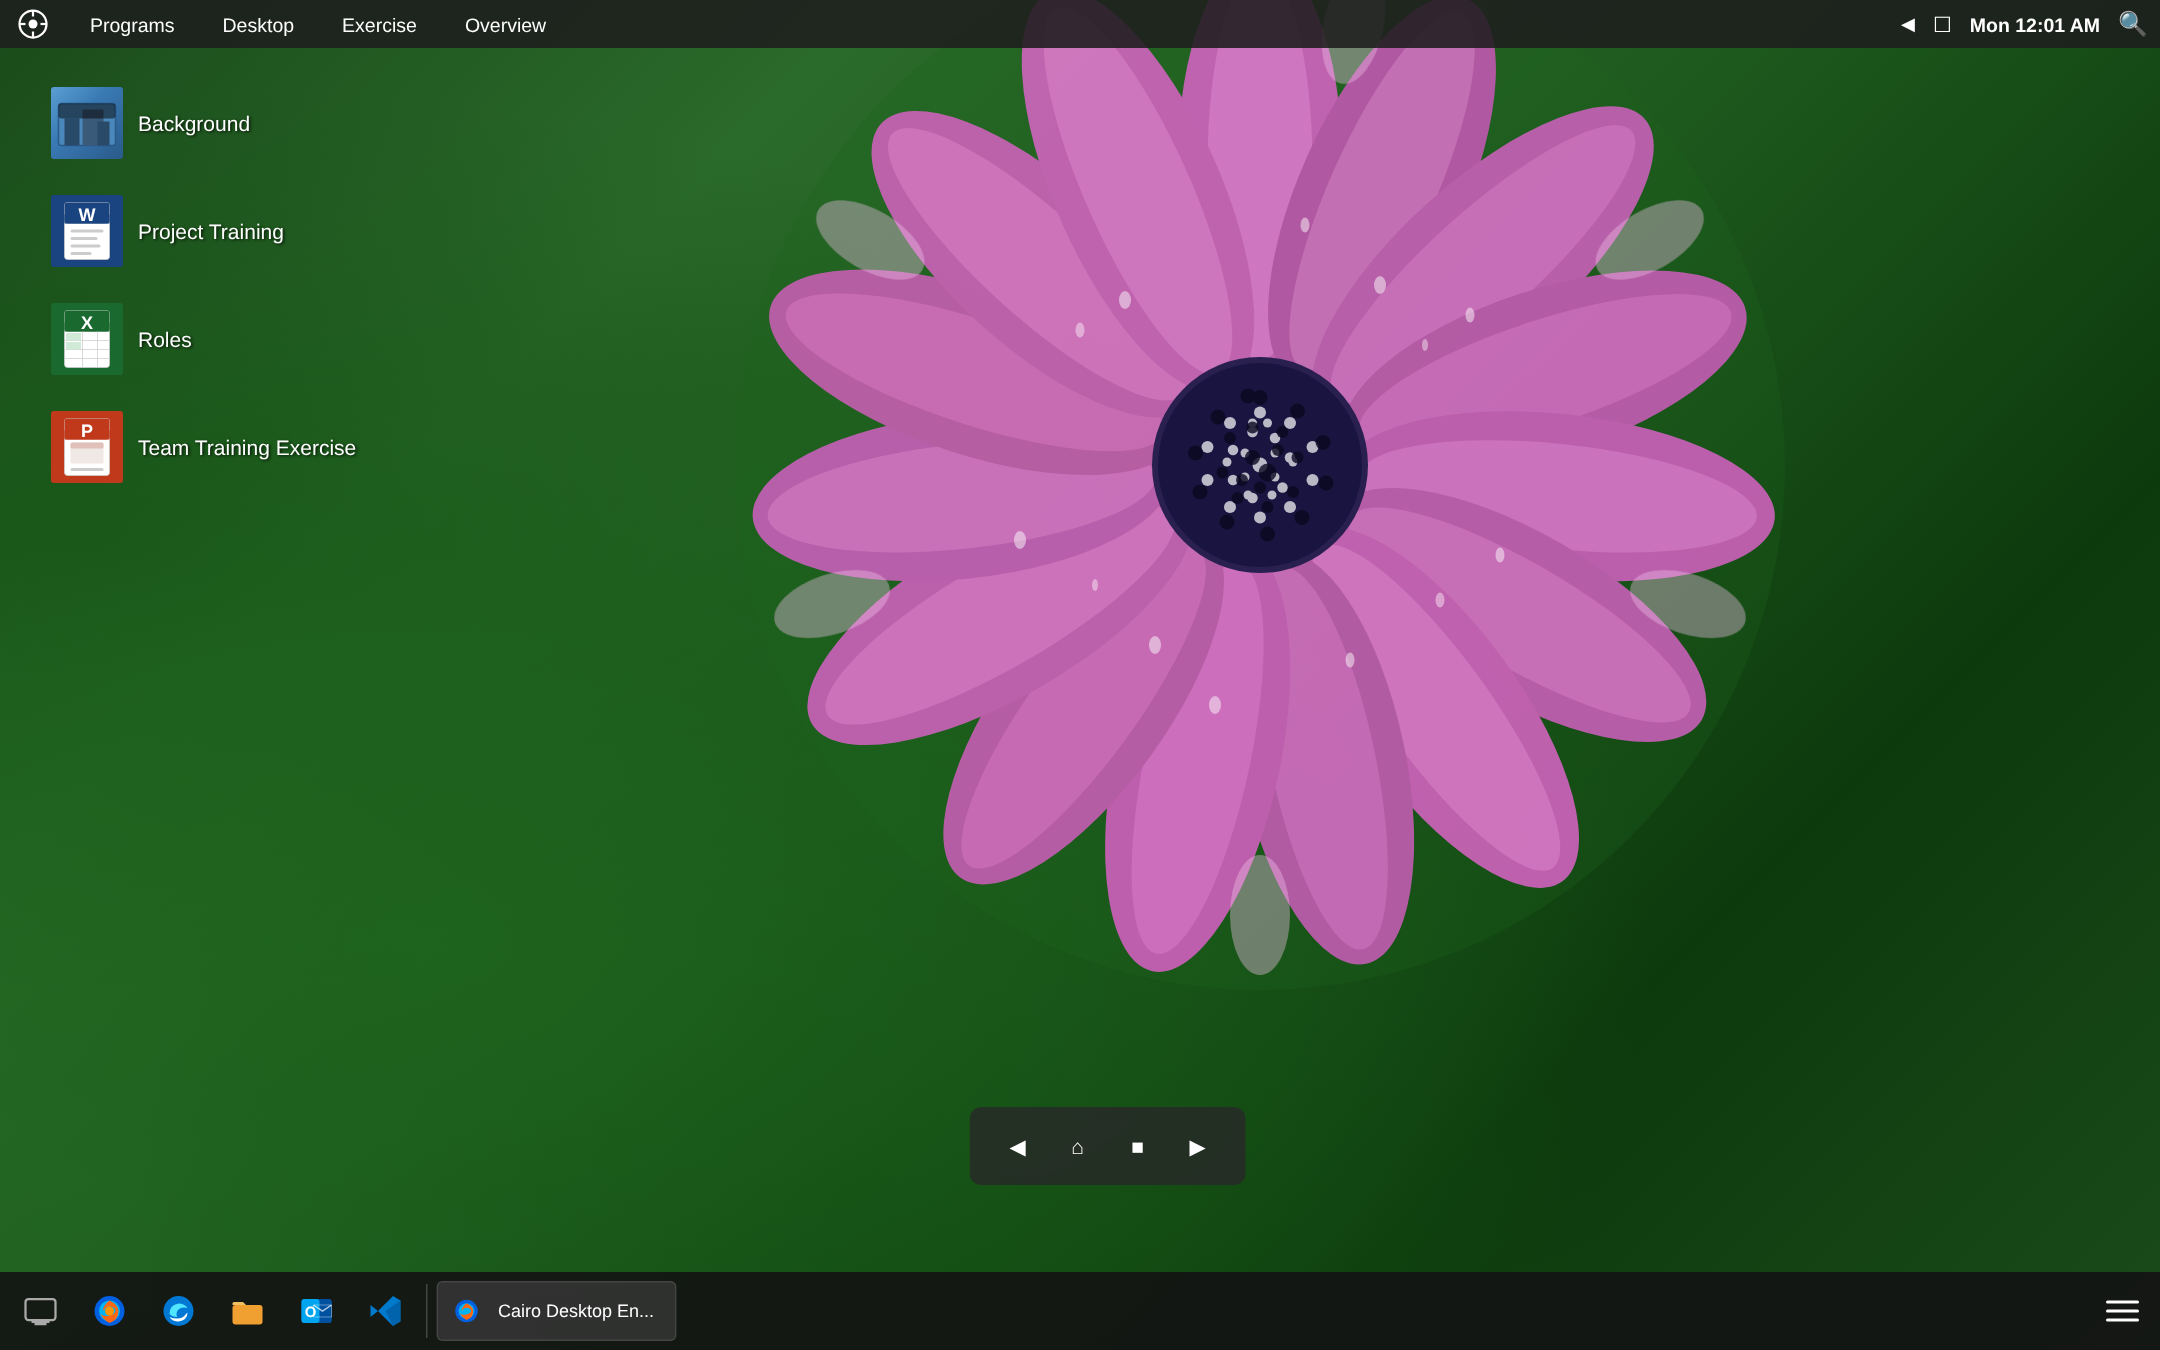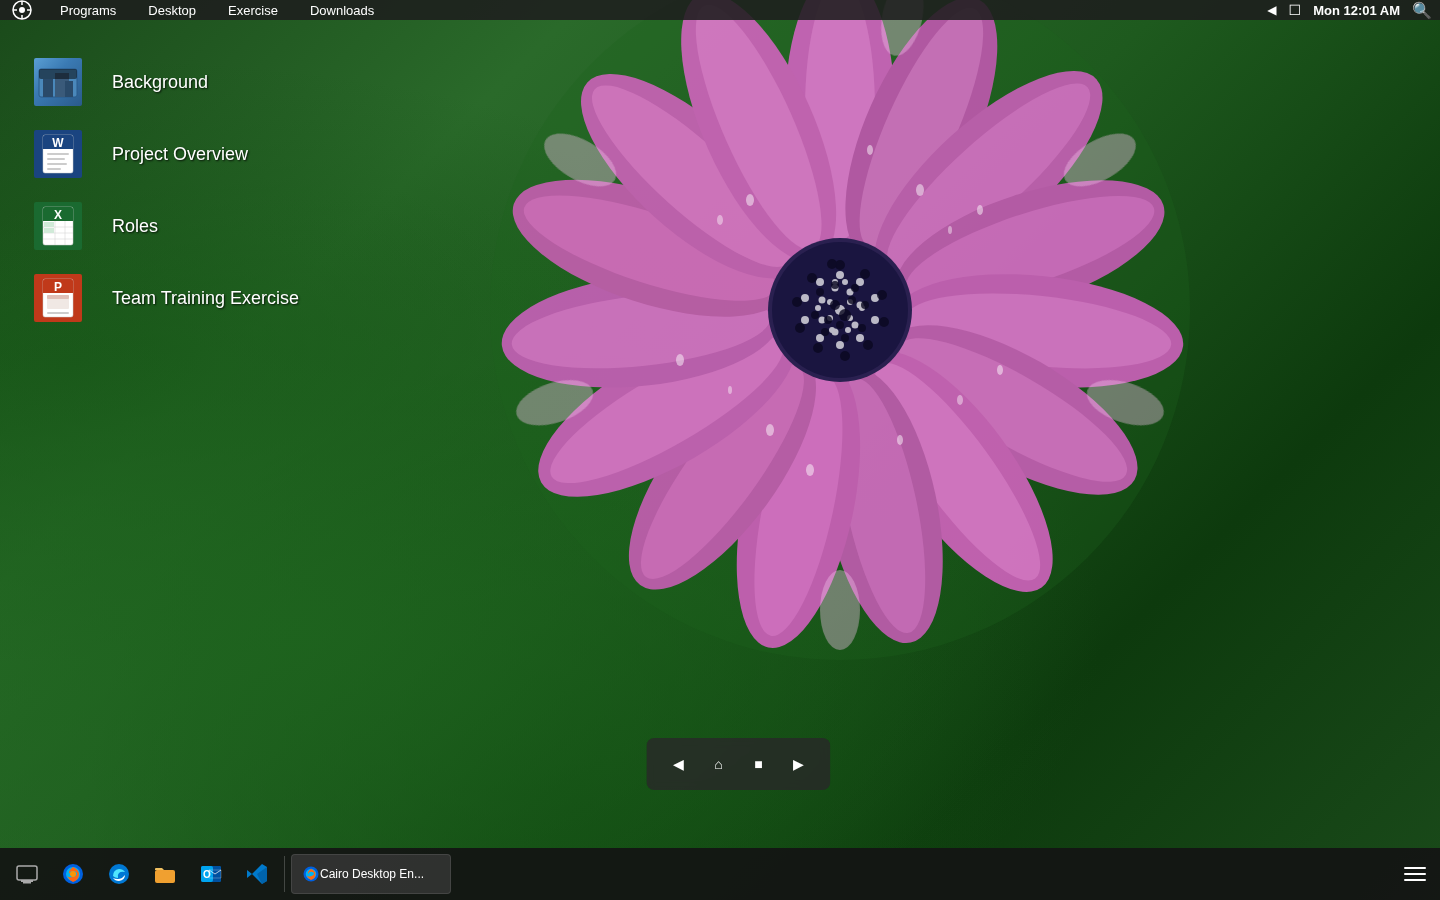--- a/index.html
+++ b/index.html
@@ -45,21 +45,21 @@
       top: -80px;
       left: 50px;
     }
 
     
     .menubar {
       position: absolute;
       top: 0;
       left: 0;
       right: 0;
-      height: 20px;
+      height: 32px;
       background: rgba(30, 30, 30, 0.88);
       display: flex;
       align-items: center;
       z-index: 100;
       padding: 0 8px;
     }
 
     .menubar-logo {
       width: 28px;
       height: 28px;
@@ -145,24 +145,23 @@
       width: 48px;
       height: 48px;
       border-radius: 2px;
       flex-shrink: 0;
       position: relative;
       overflow: hidden;
     }
 
     .icon-label {
       color: #ffffff;
-      font-size: 18px;
+      font-size: 14px;
       text-shadow: 1px 1px 2px rgba(0,0,0,0.8);
       white-space: nowrap;
-      margin-left: 20px;
     }
 
     
     .icon-bg-folder {
       background: linear-gradient(135deg, #5a9fd4 0%, #3a7ab4 40%, #2a5a8a 100%);
       display: flex;
       align-items: center;
       justify-content: center;
     }
 
@@ -258,21 +257,21 @@
     .taskbar-divider {
       width: 1px;
       height: 36px;
       background: rgba(255,255,255,0.2);
       margin: 0 2px;
     }
 
     .taskbar-app {
       display: flex;
       align-items: center;
-      gap: 0;
+      gap: 12px;
       padding: 4px 10px;
       background: rgba(60, 60, 60, 0.7);
       border-radius: 4px;
       cursor: pointer;
       height: 40px;
       min-width: 160px;
       border: 1px solid rgba(255,255,255,0.1);
     }
 
     .taskbar-app-label {
@@ -475,21 +474,21 @@
       <line x1="10" y1="15" x2="10" y2="19" stroke="#ffffff" stroke-width="1.5"></line>
       <line x1="1" y1="10" x2="5" y2="10" stroke="#ffffff" stroke-width="1.5"></line>
       <line x1="15" y1="10" x2="19" y2="10" stroke="#ffffff" stroke-width="1.5"></line>
     </svg>
   </div>
 
   <div class="menubar-items">
     <div class="menubar-item">Programs</div>
     <div class="menubar-item">Desktop</div>
     <div class="menubar-item">Exercise</div>
-    <div class="menubar-item">Downloads</div>
+    <div class="menubar-item">Overview</div>
   </div>
 
   <div class="menubar-right">
     <span class="menubar-arrow">◀</span>
     <span class="menubar-notification">☐</span>
     <span class="menubar-clock">Mon 12:01 AM</span>
     <span class="menubar-search">🔍</span>
   </div>
 </div>
 
@@ -523,21 +522,21 @@
         <rect x="6" y="10" width="30" height="6" fill="#1a4480"></rect>
 
         <text x="21" y="14" font-family="Arial" font-weight="bold" font-size="12" fill="white" text-anchor="middle">W</text>
 
         <rect x="10" y="20" width="22" height="2" rx="1" fill="#cccccc"></rect>
         <rect x="10" y="25" width="18" height="2" rx="1" fill="#cccccc"></rect>
         <rect x="10" y="30" width="20" height="2" rx="1" fill="#cccccc"></rect>
         <rect x="10" y="35" width="14" height="2" rx="1" fill="#cccccc"></rect>
       </svg>
     </div>
-    <span class="icon-label">Project Overview</span>
+    <span class="icon-label">Project Training</span>
   </div>
 
   <div class="desktop-icon">
     <div class="icon-image icon-excel">
       <svg width="42" height="42" viewBox="0 0 42 42">
 
         <rect x="6" y="2" width="30" height="38" rx="2" fill="#ffffff"></rect>
         <rect x="6" y="2" width="30" height="38" rx="2" fill="none" stroke="#cccccc" stroke-width="0.5"></rect>
 
         <rect x="6" y="2" width="30" height="14" rx="2" fill="#1a6a30"></rect>

